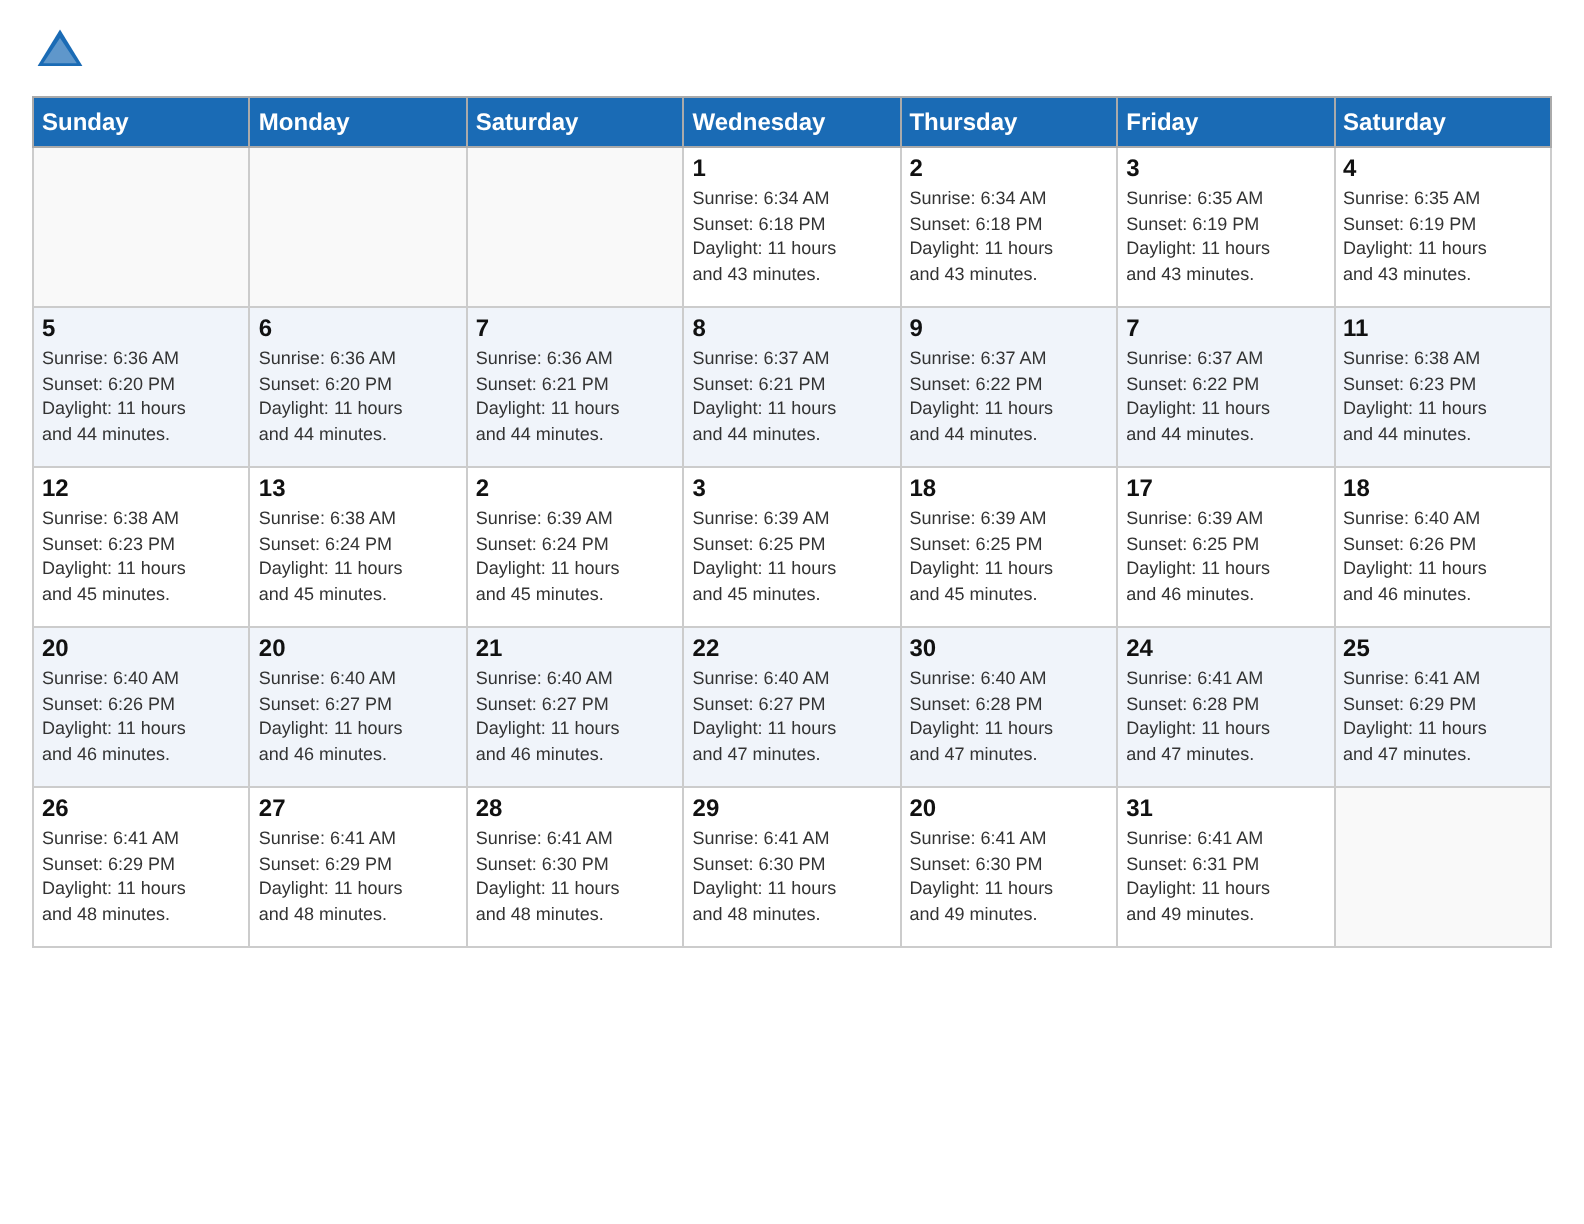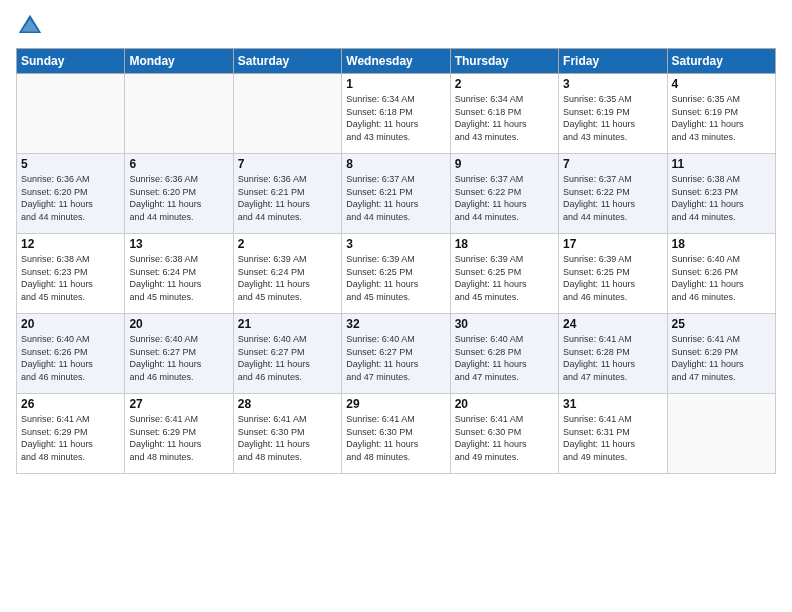--- a/index.html
+++ b/index.html
@@ -276,21 +276,21 @@
 and 46 minutes.</div>
           </td>
           <td>
             <span class="day-num">21</span>
             <div class="day-info" style="white-space: pre-line;">Sunrise: 6:40 AM
 Sunset: 6:27 PM
 Daylight: 11 hours
 and 46 minutes.</div>
           </td>
           <td>
-            <span class="day-num">32</span>
+            <span class="day-num">22</span>
             <div class="day-info" style="white-space: pre-line;">Sunrise: 6:40 AM
 Sunset: 6:27 PM
 Daylight: 11 hours
 and 47 minutes.</div>
           </td>
           <td>
             <span class="day-num">30</span>
             <div class="day-info" style="white-space: pre-line;">Sunrise: 6:40 AM
 Sunset: 6:28 PM
 Daylight: 11 hours

